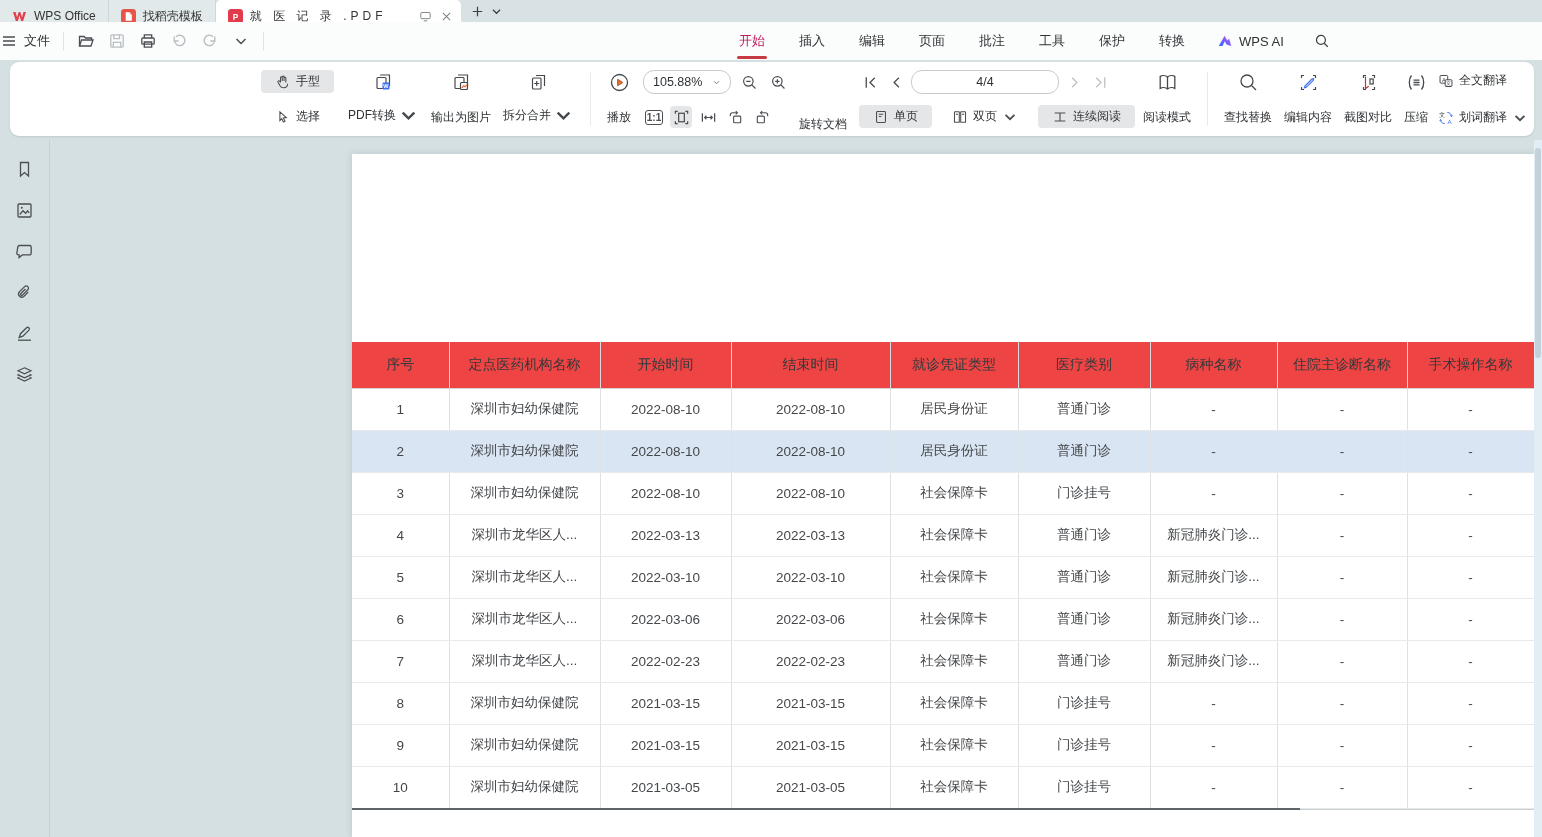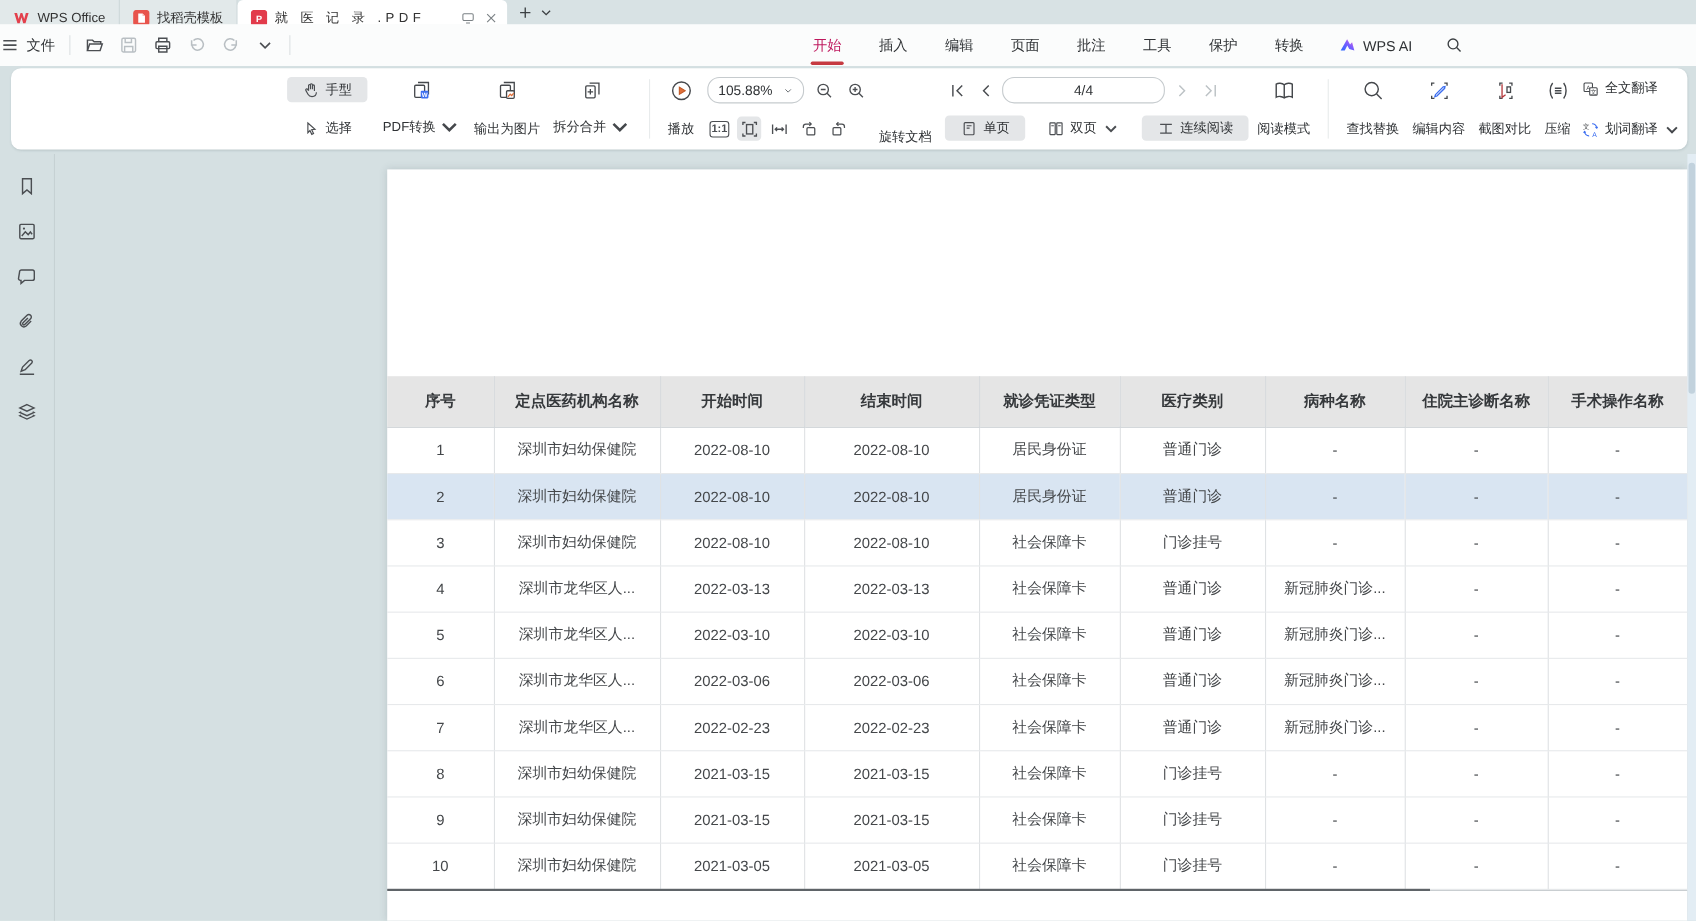--- a/index.html
+++ b/index.html
@@ -73,21 +73,21 @@
     display:flex; flex-direction:column; align-items:center; padding-top:20px; gap:22px; }
   .rail-ic { width:19px; height:19px; color:#4b4e52; }
   .scrolltrack { position:absolute; right:0; top:0; bottom:0; width:8px; background:#e3edf4; }
   .scrollthumb { position:absolute; right:1px; top:8px; width:6px; height:210px; background:#c2d2dd; border-radius:3px; }
 
   .page { position:absolute; left:352px; top:14px; width:1182px; bottom:0; background:#fff;
     box-shadow:0 0 7px rgba(60,80,90,.18); }
 
   table.records { position:absolute; top:188px; left:0; width:1182px; border-collapse:collapse;
     table-layout:fixed; }
-  .records th { height:46px; background:#e5e5e5; font-size:14px; font-weight:bold; color:#35383b;
+  .records th { height:46px; background:#ef4444; font-size:14px; font-weight:normal; color:#35383b;
     border-right:1px solid #d8dbde; border-bottom:1px solid #d0d4d7; }
   .records td { height:42px; font-size:13.5px; color:#44474a; text-align:center;
     border-right:1px solid #dfe2e4; border-bottom:1px solid #e7e9eb; overflow:hidden; white-space:nowrap; }
   .records th:last-child, .records td:last-child { border-right:1px solid #e4e7e9;text-align:center; }
   .table-end-dark { position:absolute; top:654px; left:0; width:948px; height:2px; background:#5f6468; }
   .table-end-light { position:absolute; top:655px; left:948px; width:234px; height:1px; background:#c9ced1; }
 </style>
 </head>
 <body>
 

